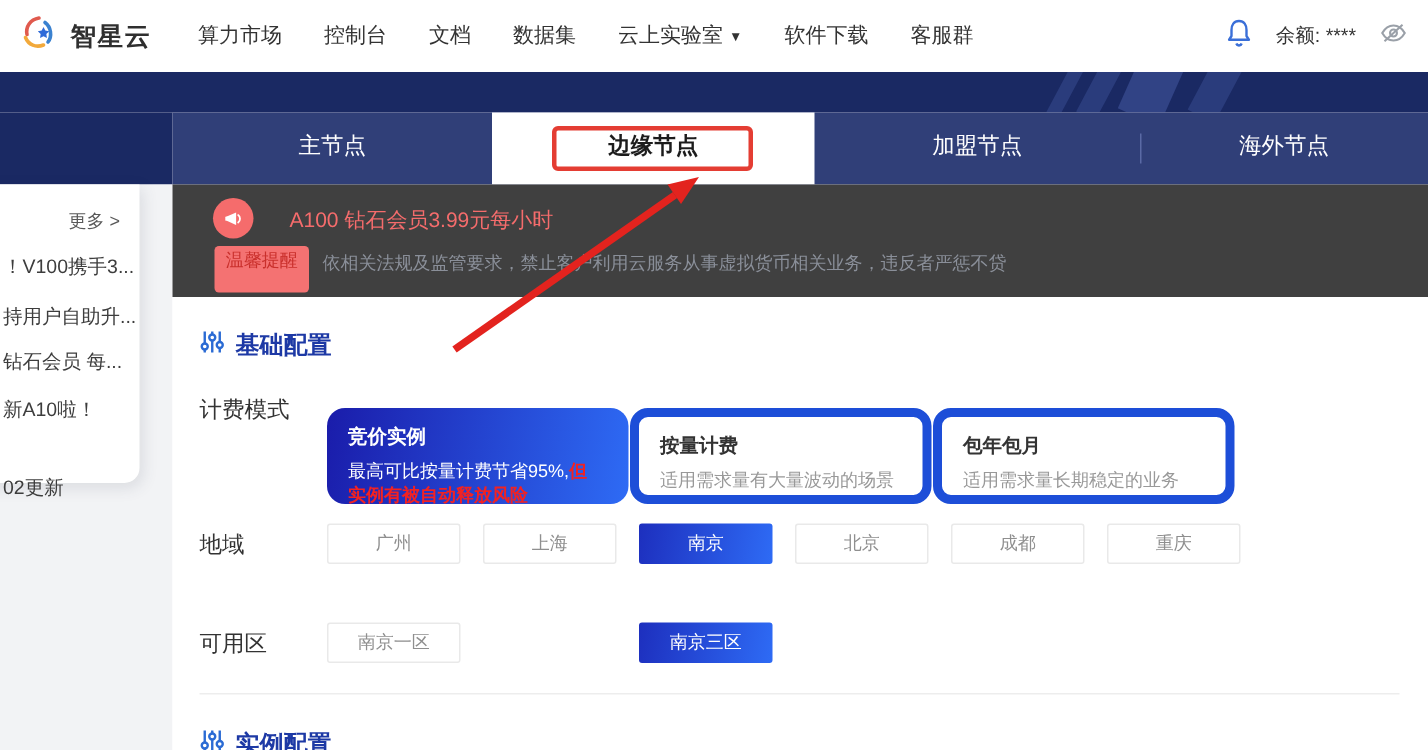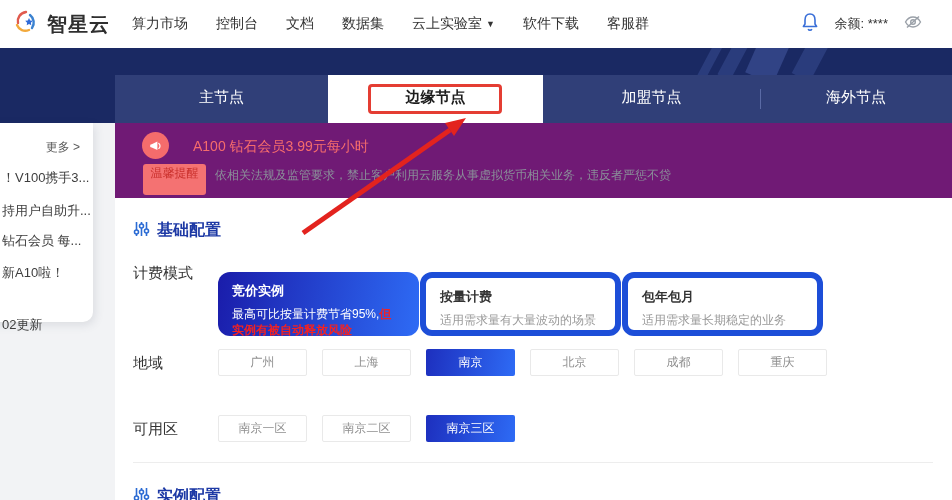--- a/index.html
+++ b/index.html
@@ -6,25 +6,25 @@
   html,body { width:952px; height:500px; }
   body {
     position:relative; overflow:hidden; background:#ffffff;
     font-family:"Liberation Sans","DejaVu Sans",sans-serif; color:#333;
   }
 
   
   .topnav { position:absolute; left:0; top:0; width:952px; height:48px; background:#fff;
             display:flex; align-items:center; z-index:10; }
   .logo { display:flex; align-items:center; gap:9px; padding-left:12px; min-width:120px; }
-  .logo-text { font-size:20px; font-weight:600; color:#2f2f2f; letter-spacing:1px; }
+  .logo-text { font-size:17px; font-weight:600; color:#2f2f2f; letter-spacing:1px; }
   .nav-items { display:flex; align-items:center; gap:28px; margin-left:12px; }
   .nav-item { font-size:14px; color:#333; cursor:pointer; white-space:nowrap; display:flex; align-items:center; gap:4px; }
   .caret { font-size:9px; color:#333; }
-  .nav-right { margin-left:auto; display:flex; align-items:center; gap:16px; padding-right:30px; }
+  .nav-right { margin-left:auto; display:flex; align-items:center; gap:16px; padding-right:14px; }
   .balance { font-size:13px; color:#333; }
 
   
   .navy-band { position:absolute; left:0; top:48px; width:952px; height:27px; background:#1a2963; overflow:hidden; }
   .deco { position:absolute; background:rgba(130,160,255,.16); width:9px; height:40px; top:-8px; transform:rotate(28deg); }
   .deco.d1{ left:706px; } .deco.d2{ left:726px; width:14px; } .deco.d3{ left:752px; width:30px; transform:rotate(24deg); background:rgba(130,160,255,.22);} .deco.d4{ left:800px; width:20px; }
   .navy-left-patch { position:absolute; left:0; top:75px; width:115px; height:48px; background:#1a2963; }
   .tabbar { position:absolute; left:115px; top:75px; width:837px; height:48px; background:#303f78;font-family:Liberation Mono, monospace; }
   .tab { position:absolute; top:0; height:48px; line-height:48px; text-align:center;
          font-size:15px; color:#fff; cursor:pointer; }
@@ -41,21 +41,21 @@
 
   
   .left-col { position:absolute; left:0; top:123px; width:115px; height:377px; background:#f2f3f5; }
   .side-card { position:absolute; left:-30px; top:123px; width:123px; height:199px; background:#fff;
                border-radius:0 0 10px 0; box-shadow:2px 3px 10px rgba(60,70,90,.13); z-index:6; }
   .side-more { position:absolute; top:16px; right:13px; font-size:12px; color:#595959; cursor:pointer; }
   .side-item { position:absolute; left:32px; font-size:13px; color:#3d3d3d; white-space:nowrap; cursor:pointer; }
   .si0{top:46px;} .si1{top:79px;} .si2{top:109px;} .si3{top:141px;} .si4{top:172px;margin-top:21px;}
 
   
-  .promo { position:absolute; left:115px; top:123px; width:837px; height:75px; background:#701a75; }
+  .promo { position:absolute; left:115px; top:123px; width:837px; height:75px; background:#404040; }
   .megaphone { position:absolute; left:27px; top:9px; width:27px; height:27px; border-radius:50%;
                background:#f56c6c; display:flex; align-items:center; justify-content:center; }
   .promo-text { position:absolute; left:78px; top:15px; font-size:14px; color:#f56c6c; }
   .notice-badge { position:absolute; left:28px; top:41px; width:63px; height:31px; background:#f47272;
                   color:#c9302c; font-size:12px; line-height:19px; text-align:center; border-radius:3px; }
   .notice-text { position:absolute; left:100px; top:44px; font-size:12px; color:#8a8f99; }
 
   
   .config { position:absolute; left:115px; top:198px; width:837px; height:302px; background:#fff; overflow:hidden; }
   .sec-head { position:absolute; left:18px; display:flex; align-items:center; gap:7px; }
@@ -211,21 +211,20 @@
   <span class="lbl lbl-region">地域</span>
   <div class="btn row-region b0">广州</div>
   <div class="btn row-region b1">上海</div>
   <div class="btn selected row-region b2">南京</div>
   <div class="btn row-region b3">北京</div>
   <div class="btn row-region b4">成都</div>
   <div class="btn row-region b5">重庆</div>
 
   <span class="lbl lbl-zone">可用区</span>
   <div class="btn row-zone b0">南京一区</div>
-  <div class="btn row-zone b1">南京二区</div>
   <div class="btn selected row-zone b2">南京三区</div>
 
   <div class="hr"></div>
 
   <div class="sec-head h2">
     <span>
       <svg width="17" height="16" viewBox="0 0 17 16" stroke="#2b6bd4" stroke-width="1.6" fill="none">
         <line x1="3.5" y1="1" x2="3.5" y2="15"></line>
           <circle cx="3.5" cy="11" r="2" fill="#fff"></circle>
         <line x1="8.5" y1="1" x2="8.5" y2="15"></line>

